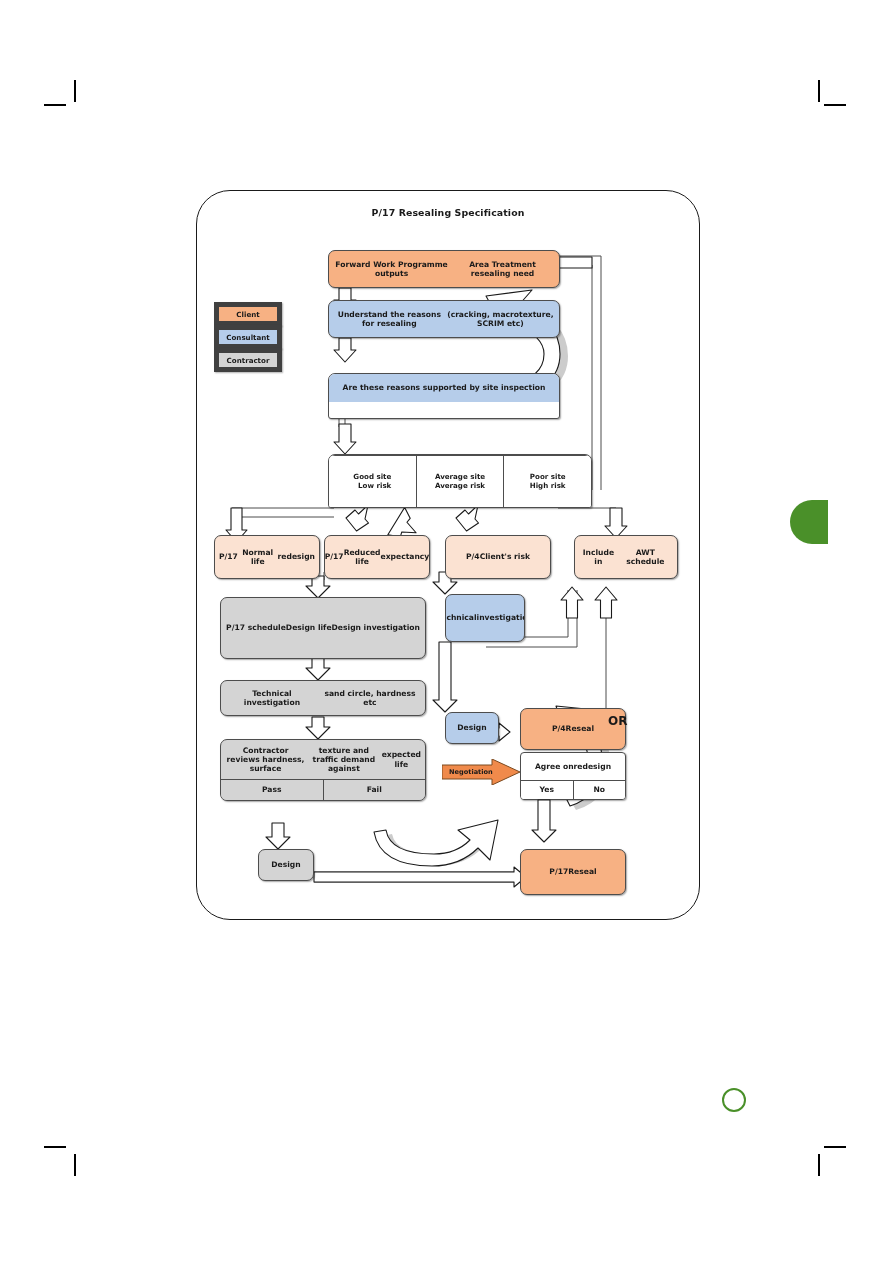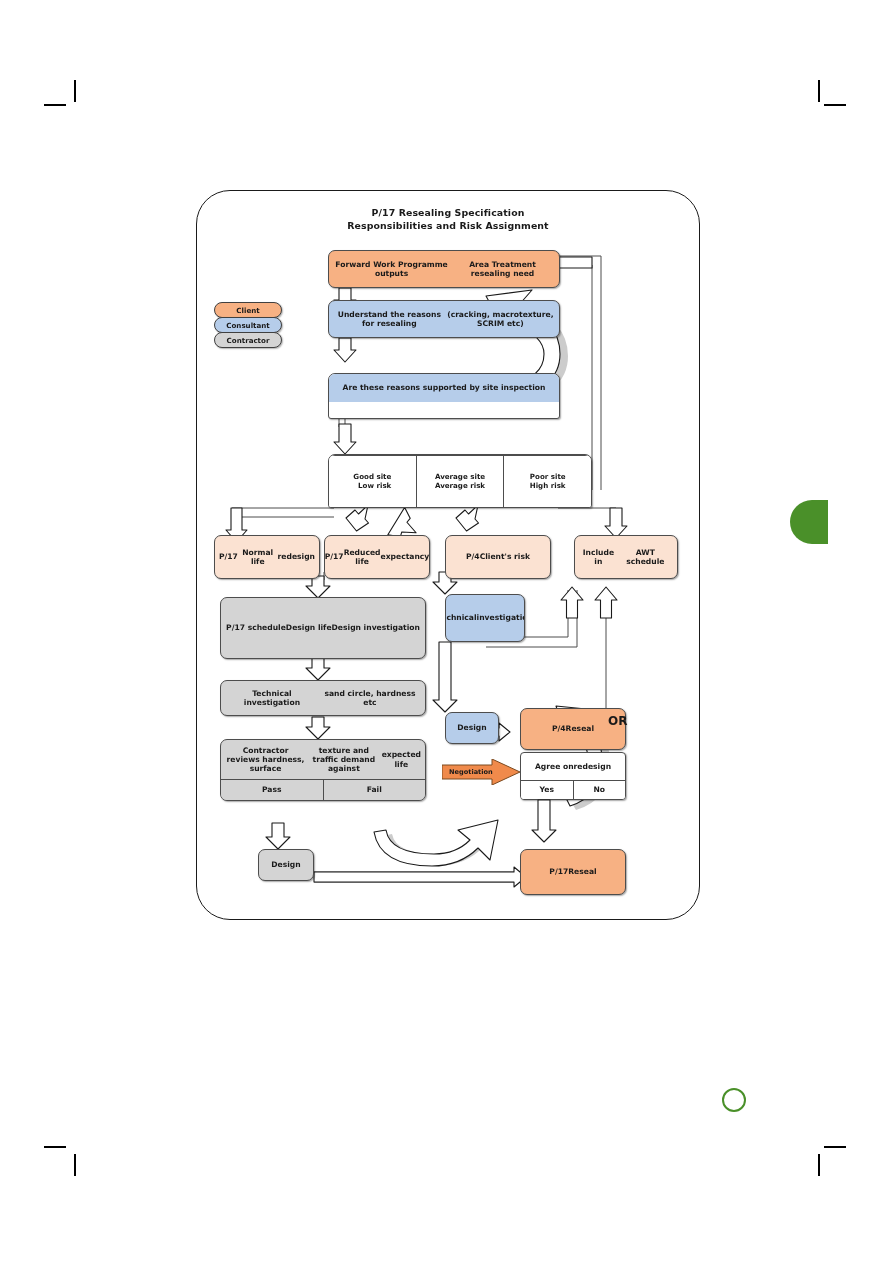--- a/index.html
+++ b/index.html
@@ -39,22 +39,22 @@
   .split.grey-split{background:#d4d4d4;}
   .t7{font-size:7.1px;font-weight:bold;}
   .t75{font-size:7.6px;font-weight:bold;}
 
   
   .title{position:absolute;left:0;width:504px;text-align:center;
          font-size:9.4px;font-weight:bold;line-height:1.42;letter-spacing:.1px;}
 
   
   .legend{position:absolute;left:18px;top:112px;width:68px;}
-  .legend .lrow{height:16px;box-sizing:border-box;border:1px solid #404040;
-       border-radius:9px;display:flex;align-items:center;justify-content:center;
+  .legend .lrow{height:24px;box-sizing:border-box;border:5px solid #404040;
+       border-radius:0;display:flex;align-items:center;justify-content:center;
        font-size:7.1px;font-weight:bold;box-shadow:1px 1px 1.5px rgba(0,0,0,.3);
        margin-bottom:-1px;position:relative;}
 
   
   .negotiation{position:absolute;display:flex;align-items:center;
        justify-content:flex-start;}
   .negotiation .lbl{position:absolute;left:7px;top:0;bottom:0;display:flex;
        align-items:center;font-size:6.6px;font-weight:bold;z-index:2;}
   .or-label{position:absolute;font-size:12px;font-weight:bold;}
 </style>
@@ -139,21 +139,20 @@
 
     <path class="shadow" d="M186,646 q8,30 54,30 q30,0 48,-20 l-10,-8 q-16,16 -38,16 q-40,0 -44,-20 z"></path>
     <path class="blkar" d="M178,642 q6,34 58,34 q28,0 46,-18 l12,12 l8,-40 l-40,10 l12,10 q-14,14 -36,14 q-44,0 -48,-24 z"></path>
 
     <path class="shadow" d="M380,620 q34,-10 34,-48 q0,-28 -22,-40 l-8,10 q16,10 16,30 q0,30 -26,38 z"></path>
     <path class="blkar" d="M374,616 q32,-10 32,-46 q0,-26 -20,-38 l14,-12 l-40,-4 l12,38 l6,-12 q14,10 14,28 q0,28 -24,34 z"></path>
   </svg>
 
   <div class="title" style="top:16px;">
     <div>P/17 Resealing Specification</div>
-    <div>Responsibilities and Risk Assignment</div>
   </div>
 
   <div class="legend">
     <div class="lrow orange">
       <span>Client</span>
       </div>
     <div class="lrow blue">
       <span>Consultant</span>
       </div>
     <div class="lrow grey">

